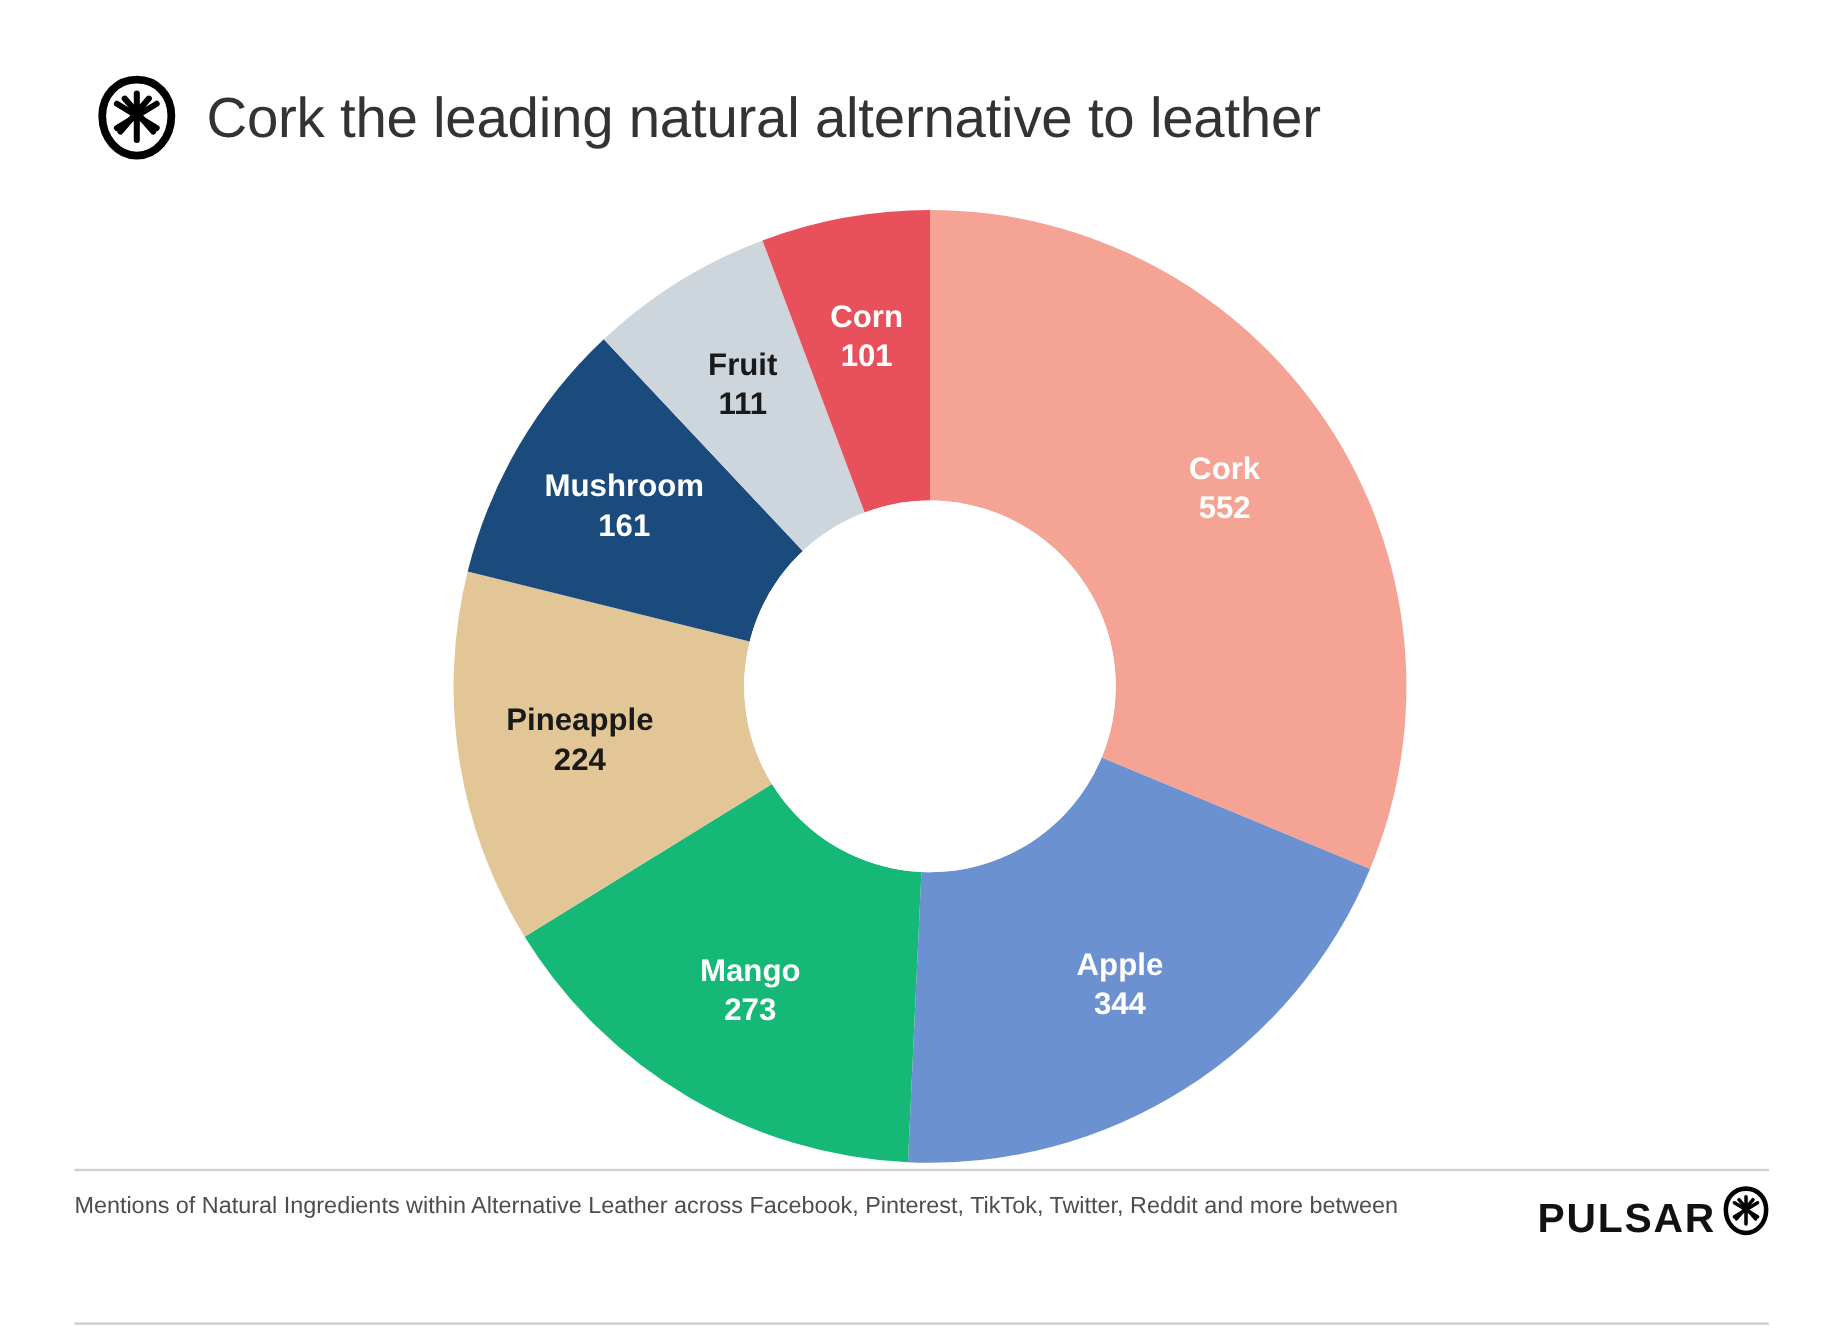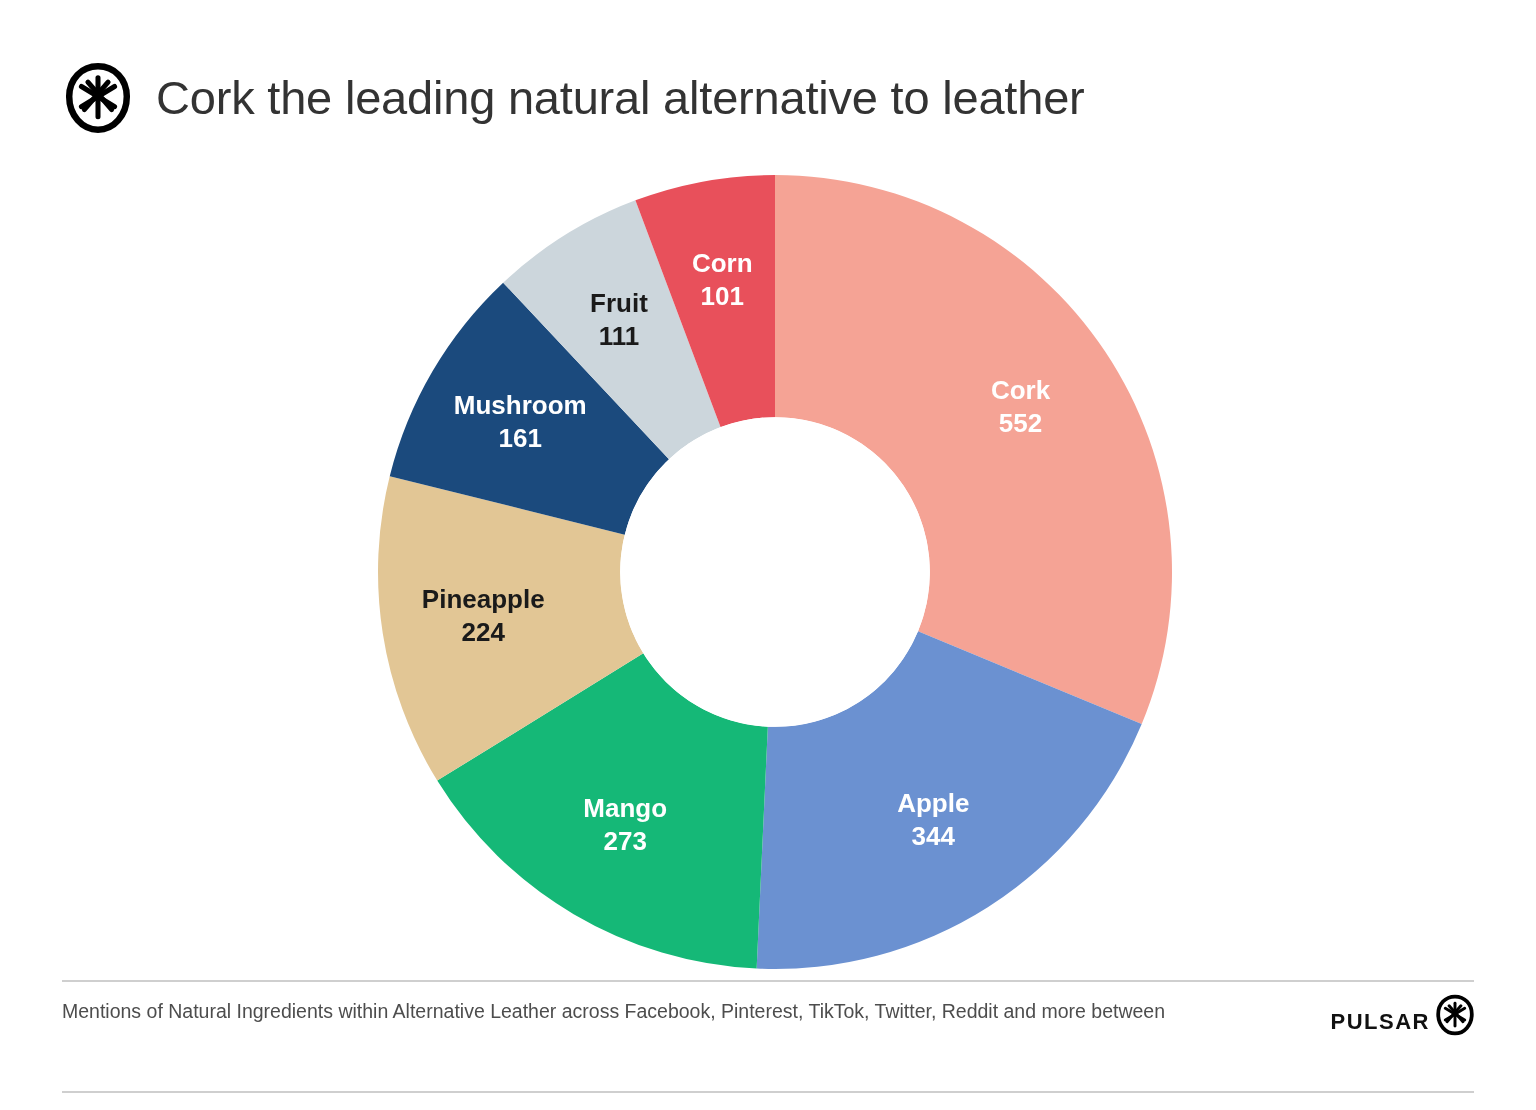--- a/index.html
+++ b/index.html
@@ -12,21 +12,21 @@
     height: 1110px;
     position: relative;
     overflow: hidden;
     font-family: "Liberation Sans", sans-serif;
     color: #3a3a3a;
   }
 
   
   #header {
     position: absolute;
-    left: 62px;
+    left: 78px;
     top: 62px;
     display: flex;
     align-items: center;
     gap: 22px;
     text-align: center;
   }
   #brand-mark {
     width: 72px;
     height: 72px;
     flex: 0 0 auto;
@@ -59,23 +59,23 @@
     font-weight: bold;
     font-size: 26px;
     text-anchor: middle;
     dominant-baseline: middle;
   }
 
   
   #footer {
     position: absolute;
     left: 0;
-    bottom: 11px;
+    bottom: 0;
     width: 1536px;
-    height: 119px;
+    height: 136px;
     border-radius: 31px;
   }
   #footer-rule {
     position: absolute;
     left: 62px;
     top: 0;
     width: 1412px;
     height: 2px;
     background: #cfcfcf;
   }
@@ -100,21 +100,21 @@
 
   #pulsar-logo {
     position: absolute;
     right: 60px;
     top: 14px;
     display: flex;
     align-items: center;
     gap: 4px;
   }
   #pulsar-wordmark {
-    font-size: 22px;
+    font-size: 34px;
     font-weight: bold;
     letter-spacing: 1.5px;
     color: #111111;
     line-height: 1;
   }
   #pulsar-mark {
     width: 42px;
     height: 42px;
     margin-bottom: 14px;
     display: block;

